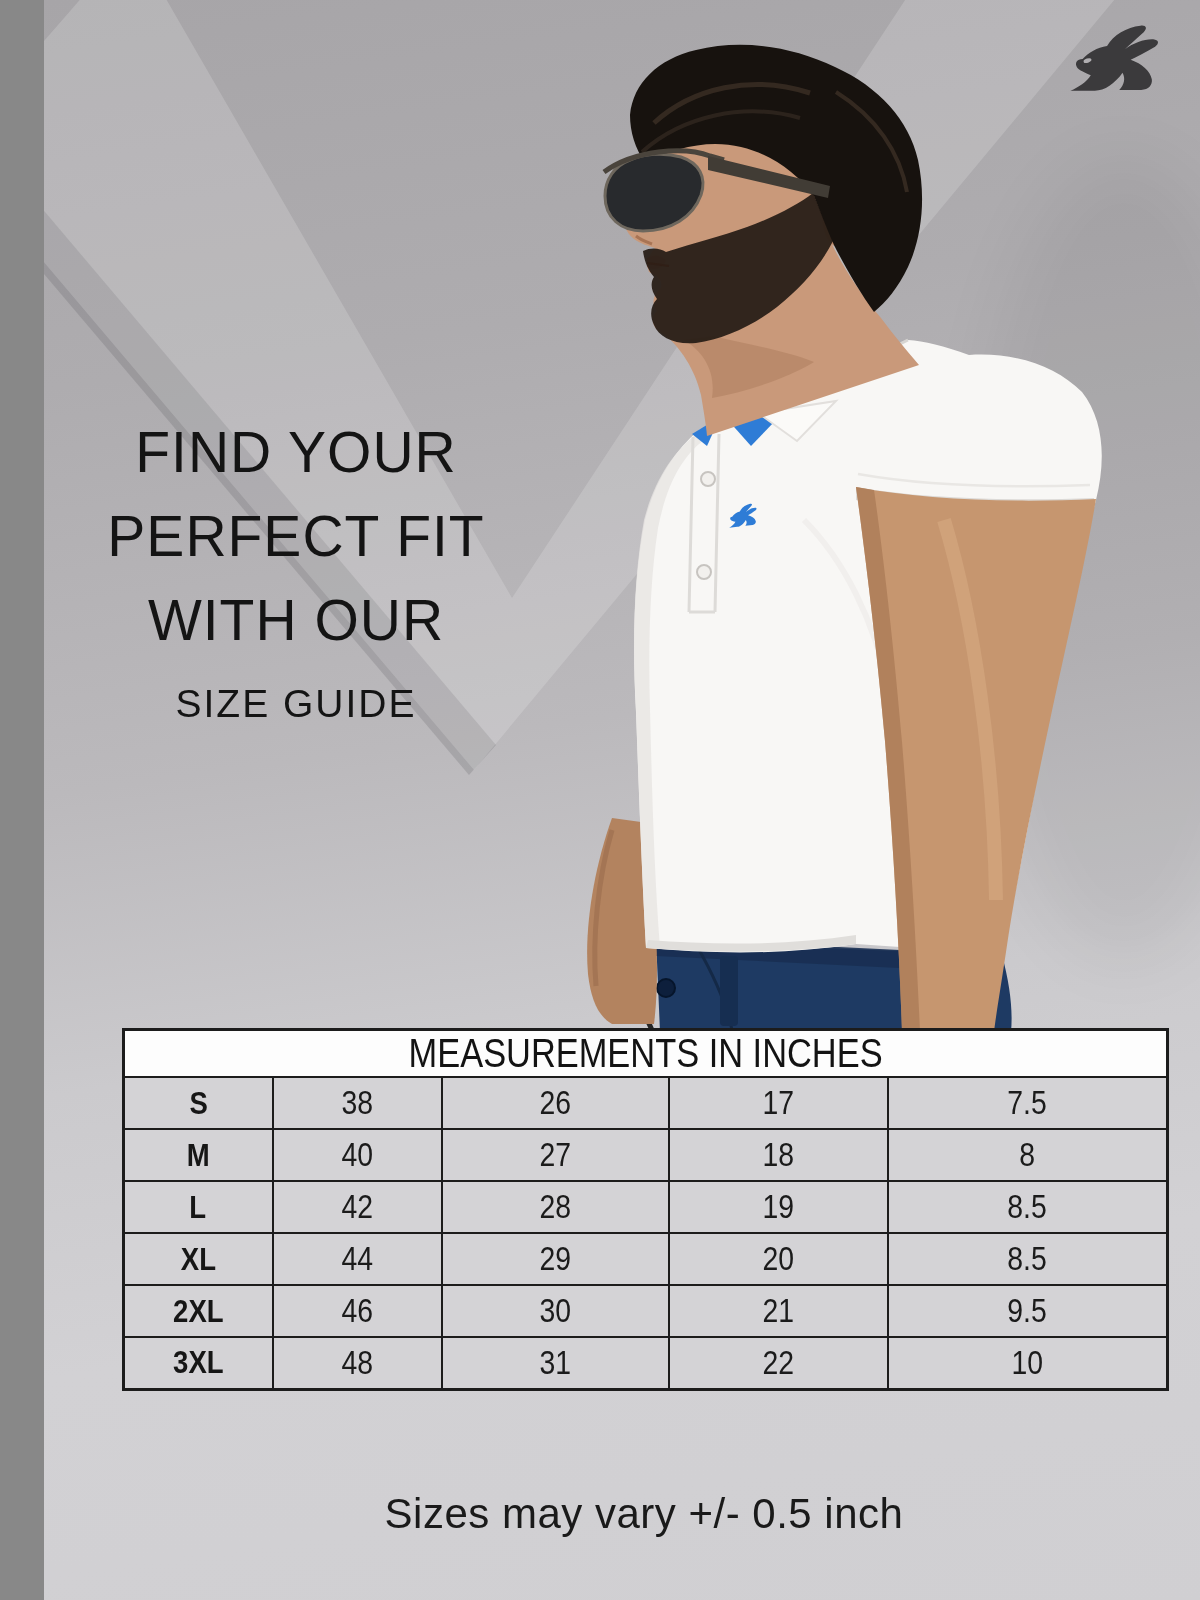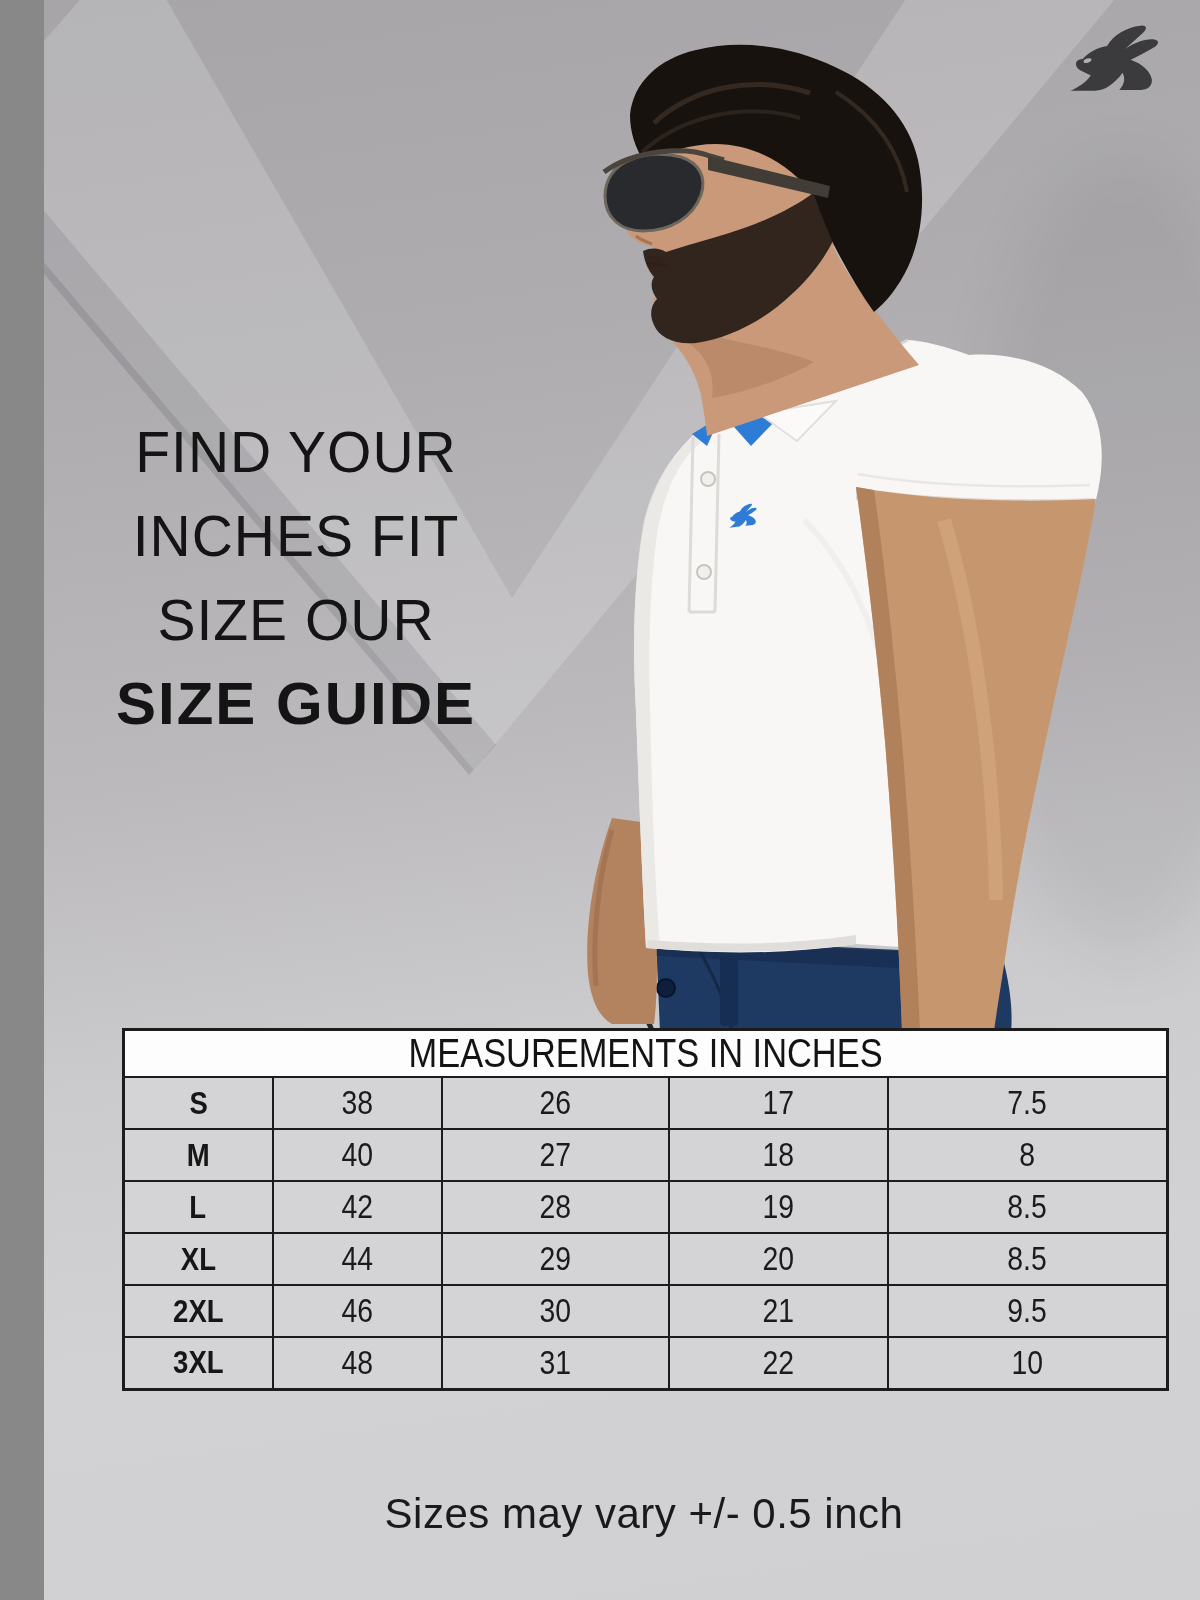--- a/index.html
+++ b/index.html
@@ -12,21 +12,21 @@
   }
   svg{display:block;}
   .layer{position:absolute;left:0;top:0;width:1200px;height:1600px;pointer-events:none;}
   .brand-logo{position:absolute;left:1022px;top:24px;width:100px;height:70px;}
   .headline{
     position:absolute;left:26px;top:410px;width:452px;
     text-align:center;color:#141414;
     font-size:57px;line-height:84px;letter-spacing:1px;font-weight:400;
   }
   .headline .hl-line{white-space:nowrap;}
-  .headline .hl-bold{font-weight:700;font-size:60px;letter-spacing:2px;}
+  .headline .hl-bold{font-weight:400;font-size:39px;letter-spacing:2px;}
   .table-wrap{position:absolute;left:78px;top:1028px;width:882px;z-index:5;}
   table.size-table{
     width:1044px;border-collapse:collapse;border:3px solid #1c1c1c;
     background:#d4d3d6;table-layout:fixed;
   }
   table.size-table td, table.size-table th{
     border:2px solid #1c1c1c;text-align:center;vertical-align:middle;padding:0;
   }
   .title-cell{background:#fdfdfd;height:47px;}
   .title-cell .cond{font-size:40px;font-weight:400;color:#131313;}
@@ -113,22 +113,22 @@
     </g>
   </svg>
 
   <svg class="brand-logo" viewBox="0 0 120 86">
     <use href="#rabbit" fill="#3b3a3c"></use>
     <ellipse cx="25" cy="45" rx="5" ry="2.6" transform="rotate(-18 25 45)" fill="#b0aeb1"></ellipse>
   </svg>
 
   <div class="headline">
     <div class="hl-line">FIND YOUR</div>
-    <div class="hl-line">INCHES FIT</div>
-    <div class="hl-line">SIZE OUR</div>
+    <div class="hl-line">PERFECT FIT</div>
+    <div class="hl-line">WITH OUR</div>
     <div class="hl-line hl-bold">SIZE GUIDE</div>
   </div>
 
   <div class="table-wrap">
     <table class="size-table">
       <colgroup>
         <col style="width:149px">
           <col style="width:169px">
           <col style="width:227px">
           <col style="width:219px">

